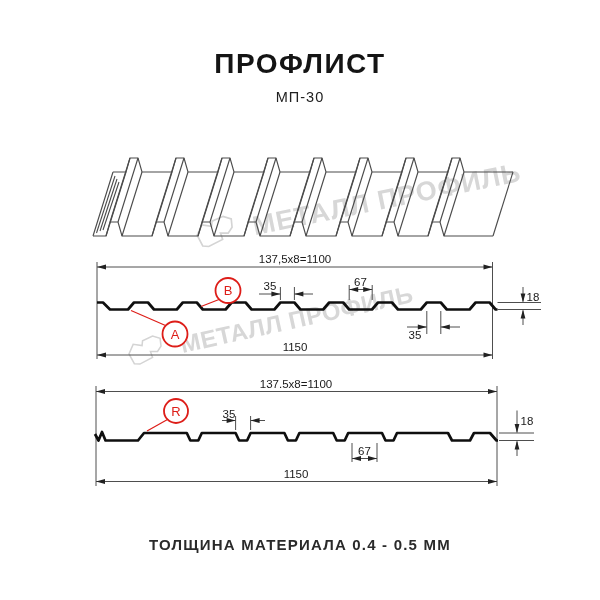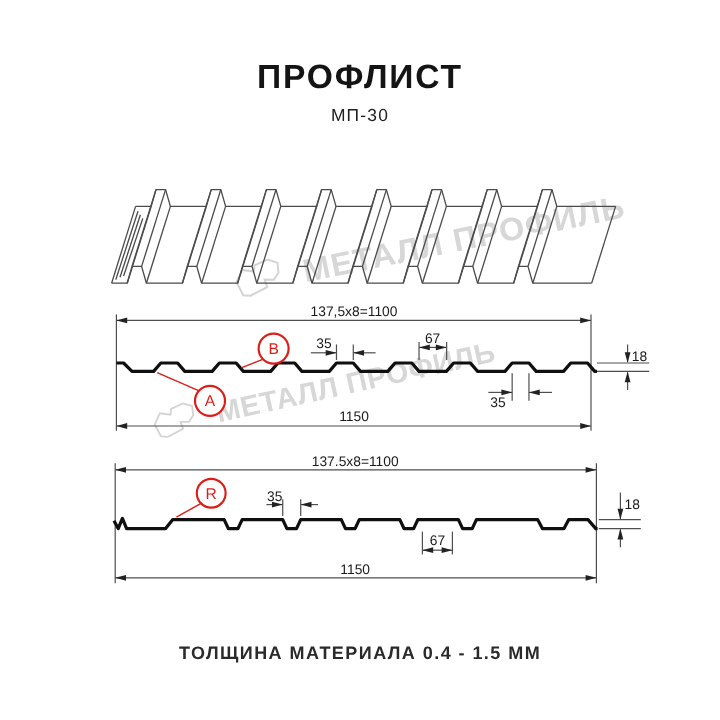--- a/index.html
+++ b/index.html
@@ -169,14 +169,14 @@
     <text class="dim" x="229" y="417.5" text-anchor="middle">35</text>
     <text class="dim" x="364.5" y="454.5" text-anchor="middle">67</text>
     <text class="dim" x="520.5" y="424.5" text-anchor="start">18</text>
     <text class="dim" x="296" y="478" text-anchor="middle">1150</text>
 
   <text class="redlbl" x="175" y="338.5" text-anchor="middle">A</text>
       <text class="redlbl" x="228" y="295" text-anchor="middle">B</text>
       <text class="redlbl" x="176" y="415.5" text-anchor="middle">R</text>
     </svg>
 
-  <div class="ftr">ТОЛЩИНА МАТЕРИАЛА 0.4 - 1.5 ММ</div>
+  <div class="ftr">ТОЛЩИНА МАТЕРИАЛА 0.4 - 0.5 ММ</div>
 </div>
 
 </body></html>

